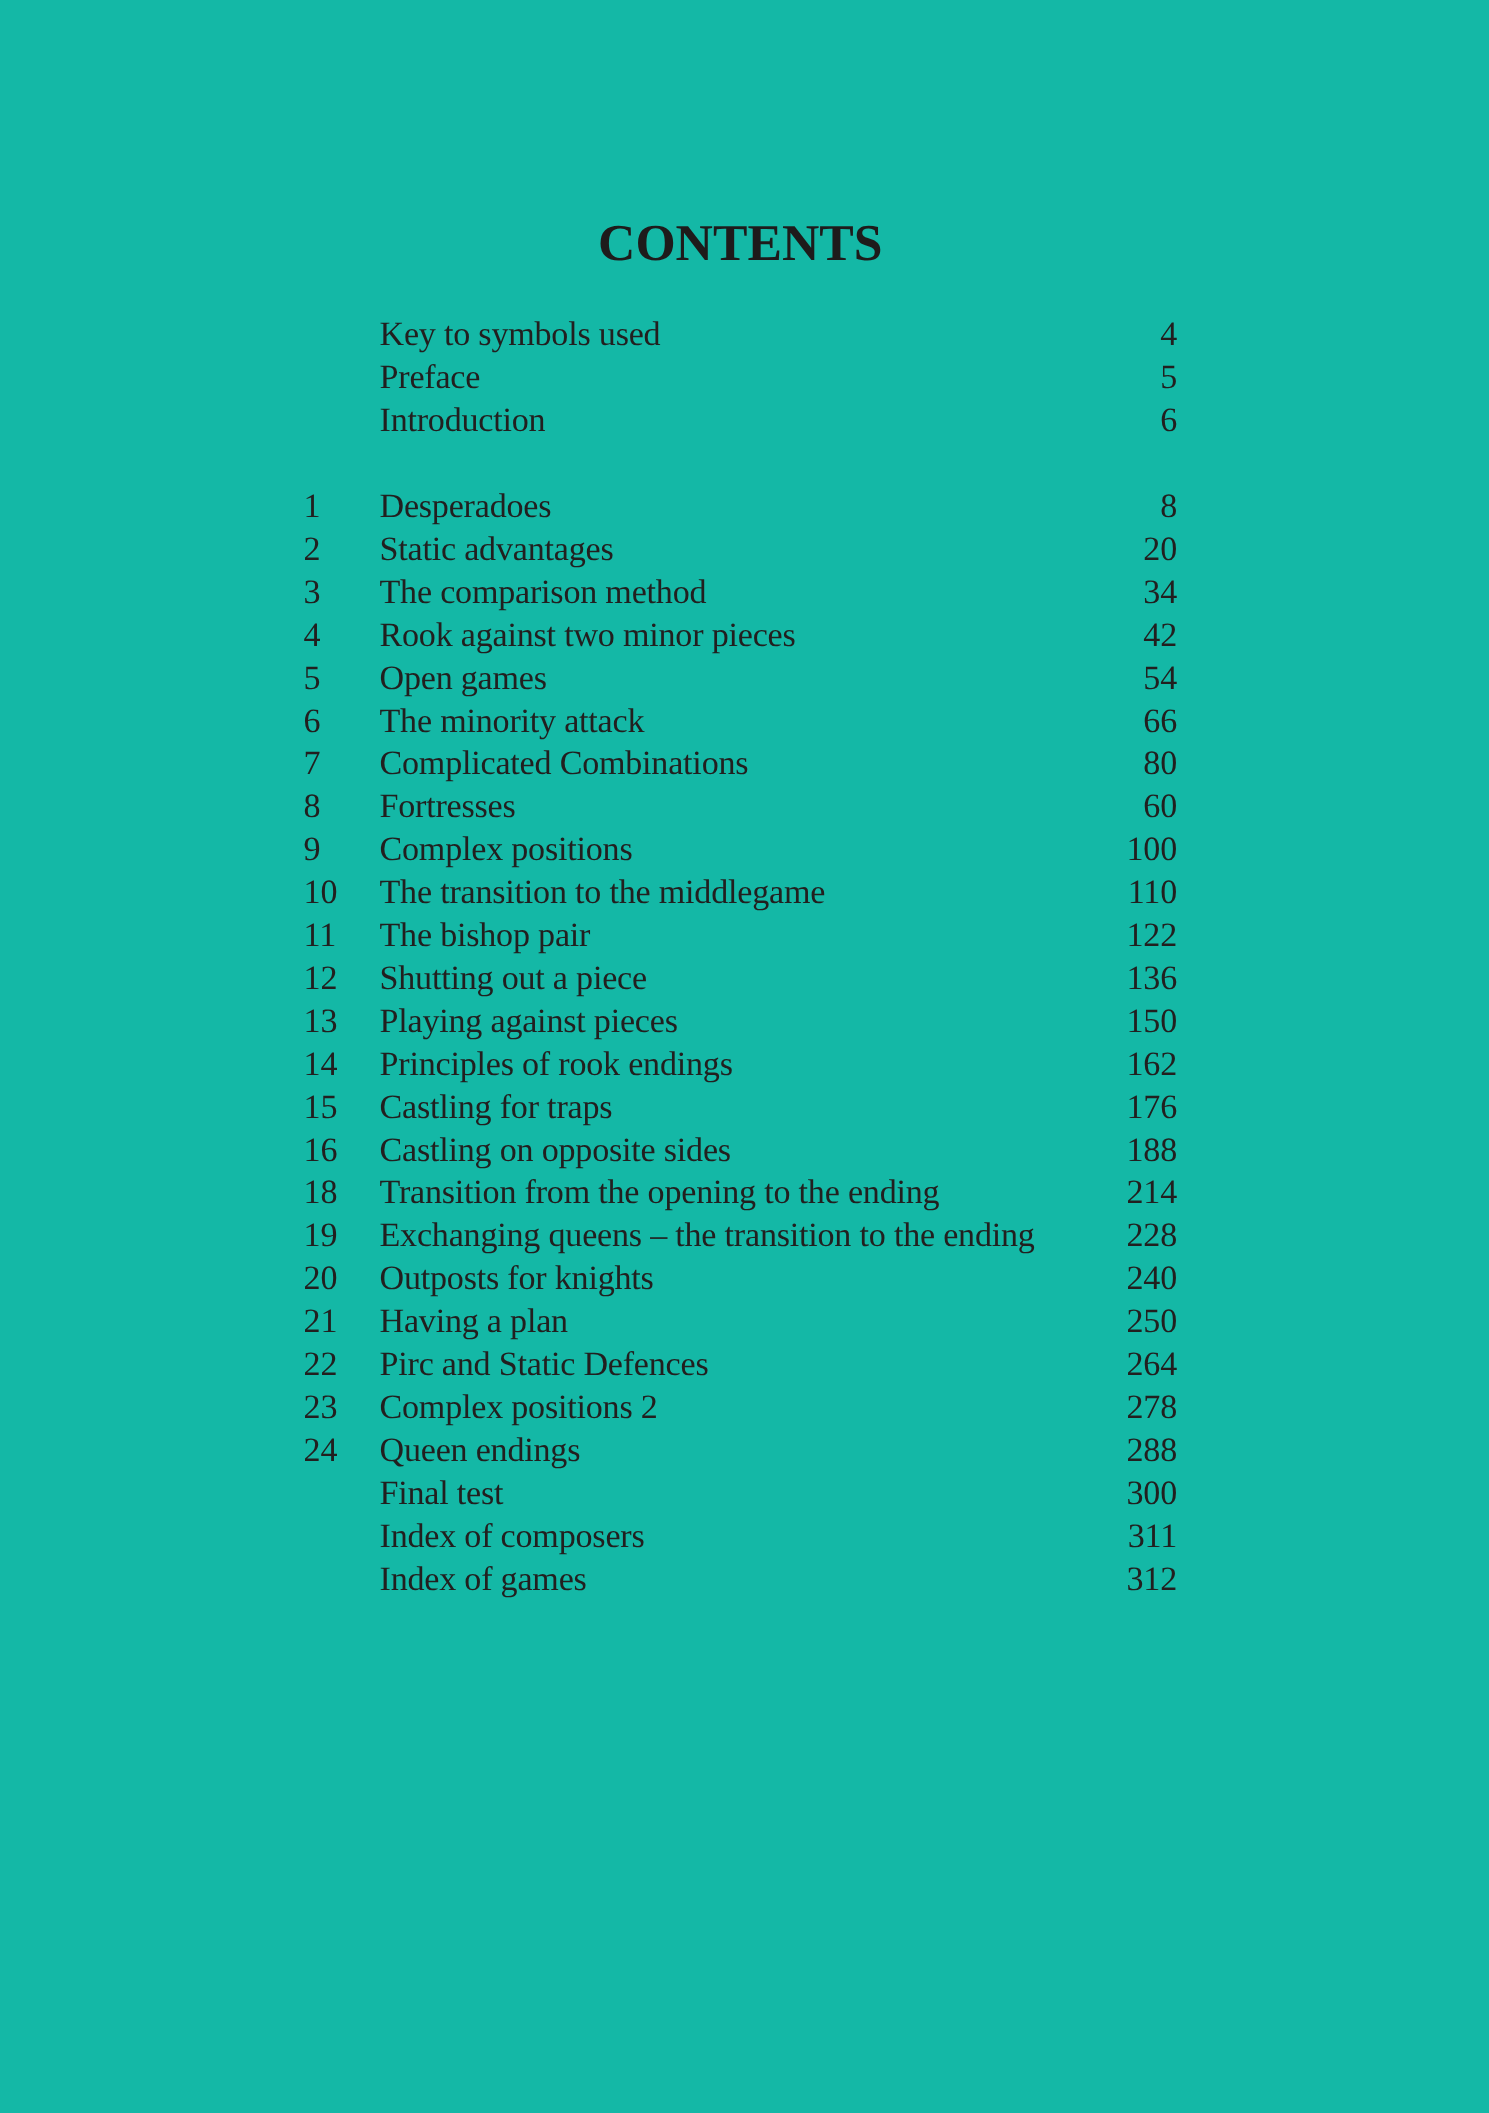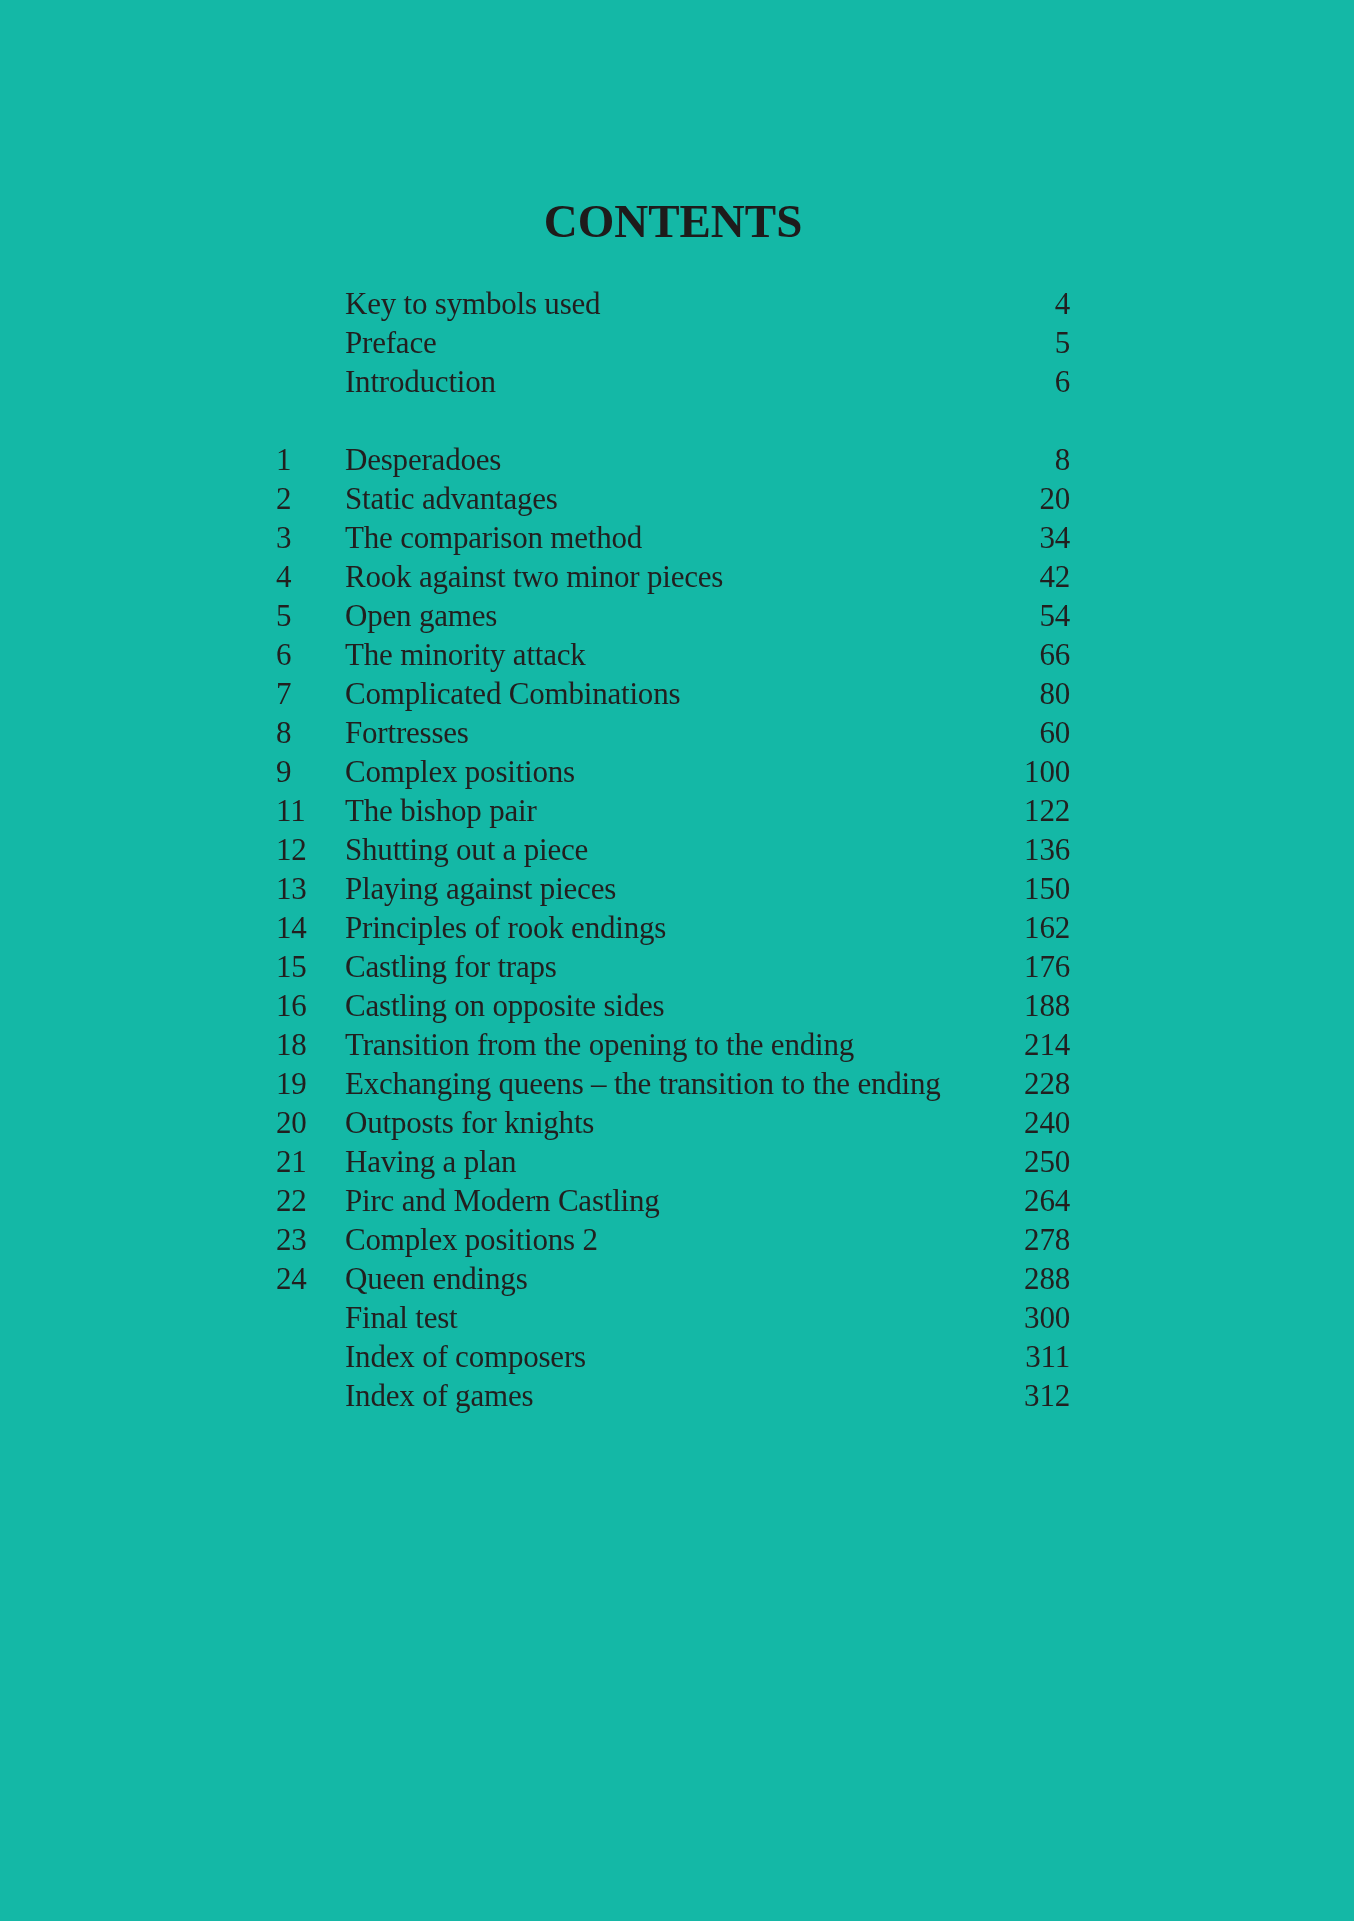--- a/index.html
+++ b/index.html
@@ -126,20 +126,25 @@
     <span class="num">8</span>
     <span class="entry-title">Fortresses</span>
     <span class="pageno">60</span>
   </div>
         <div class="row">
     <span class="num">9</span>
     <span class="entry-title">Complex positions</span>
     <span class="pageno">100</span>
   </div>
         <div class="row">
+    <span class="num">10</span>
+    <span class="entry-title">The transition to the middlegame</span>
+    <span class="pageno">110</span>
+  </div>
+        <div class="row">
     <span class="num">11</span>
     <span class="entry-title">The bishop pair</span>
     <span class="pageno">122</span>
   </div>
         <div class="row">
     <span class="num">12</span>
     <span class="entry-title">Shutting out a piece</span>
     <span class="pageno">136</span>
   </div>
         <div class="row">
@@ -177,21 +182,21 @@
     <span class="entry-title">Outposts for knights</span>
     <span class="pageno">240</span>
   </div>
         <div class="row">
     <span class="num">21</span>
     <span class="entry-title">Having a plan</span>
     <span class="pageno">250</span>
   </div>
         <div class="row">
     <span class="num">22</span>
-    <span class="entry-title">Pirc and Modern Castling</span>
+    <span class="entry-title">Pirc and Static Defences</span>
     <span class="pageno">264</span>
   </div>
         <div class="row">
     <span class="num">23</span>
     <span class="entry-title">Complex positions 2</span>
     <span class="pageno">278</span>
   </div>
         <div class="row">
     <span class="num">24</span>
     <span class="entry-title">Queen endings</span>

